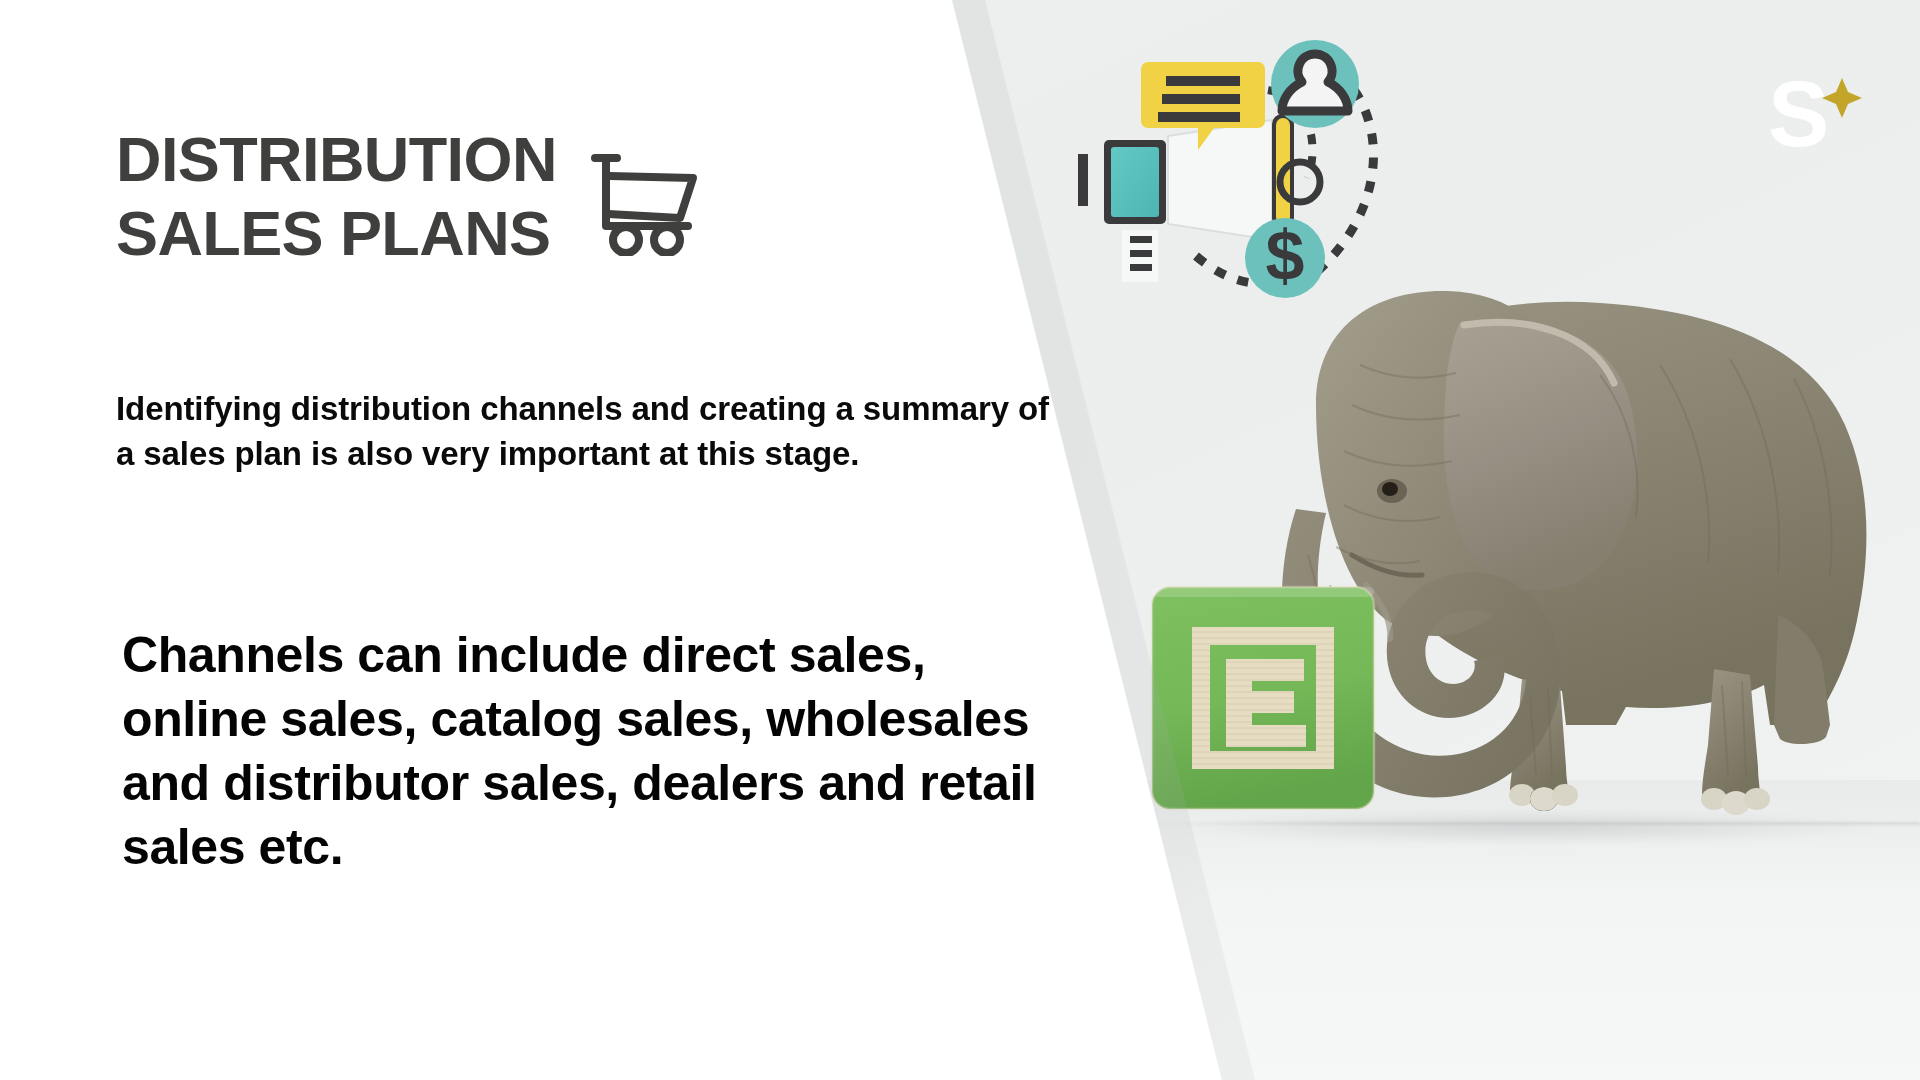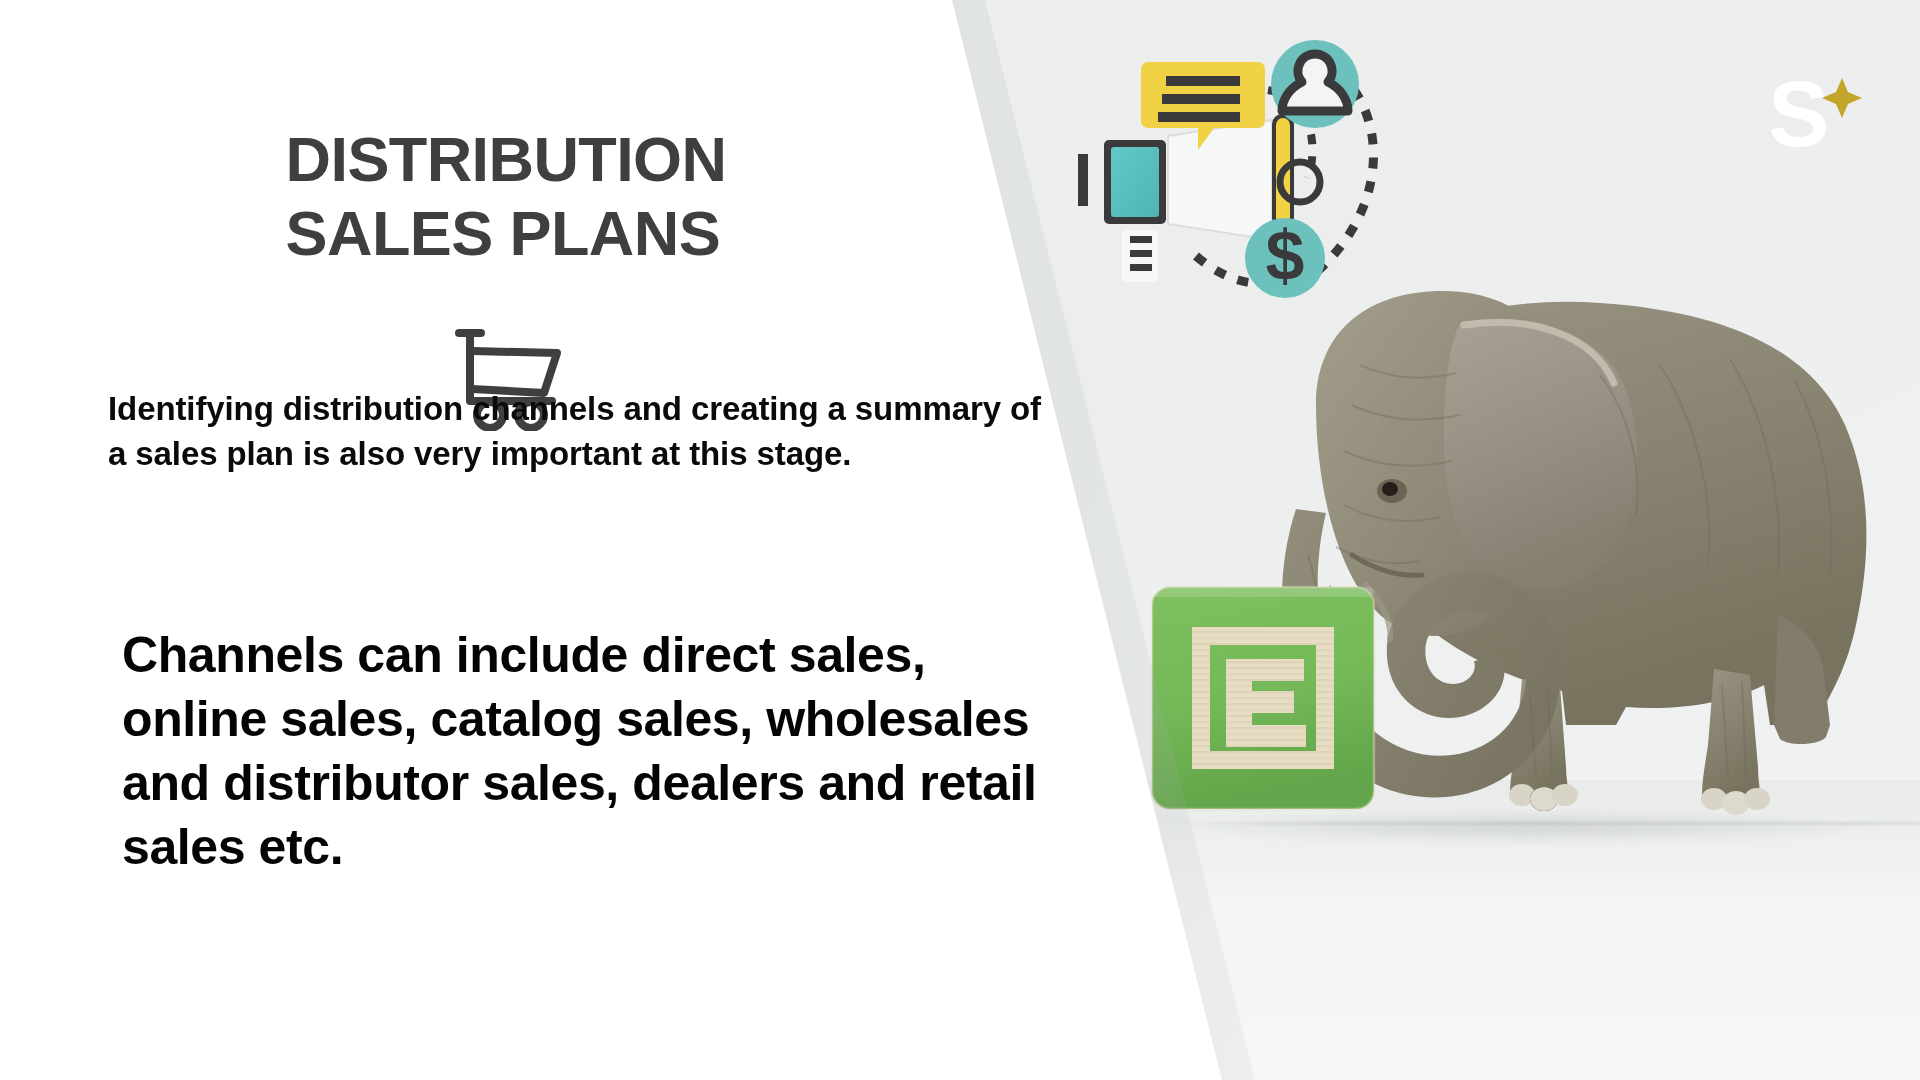--- a/index.html
+++ b/index.html
@@ -63,41 +63,40 @@
     position: absolute;
     left: 0; top: 0;
     width: 952px; height: 1080px;
   }
   .title-row {
     position: absolute;
     left: 116px;
     top: 122px;
     width: 780px;
     display: flex;
-    align-items: center;
+    align-items: flex-start;
     gap: 26px;
-    flex-direction: column;
   }
   .slide-title {
     font-size: 63px;
     font-weight: 700;
     line-height: 1.18;
     letter-spacing: -0.6px;
     color: #3f3f3e;
     margin: 0;
     white-space: pre-line;
     text-transform: uppercase;
   }
   .cart-icon {
     flex: 0 0 auto;
     margin-top: 22px;
   }
   .intro-para {
     position: absolute;
-    left: 108px;
+    left: 116px;
     top: 387px;
     width: 950px;
     margin: 0;
     font-size: 33px;
     font-weight: 700;
     line-height: 1.35;
     color: #0a0a0a;
     letter-spacing: -0.1px;
   }
   .main-para {

